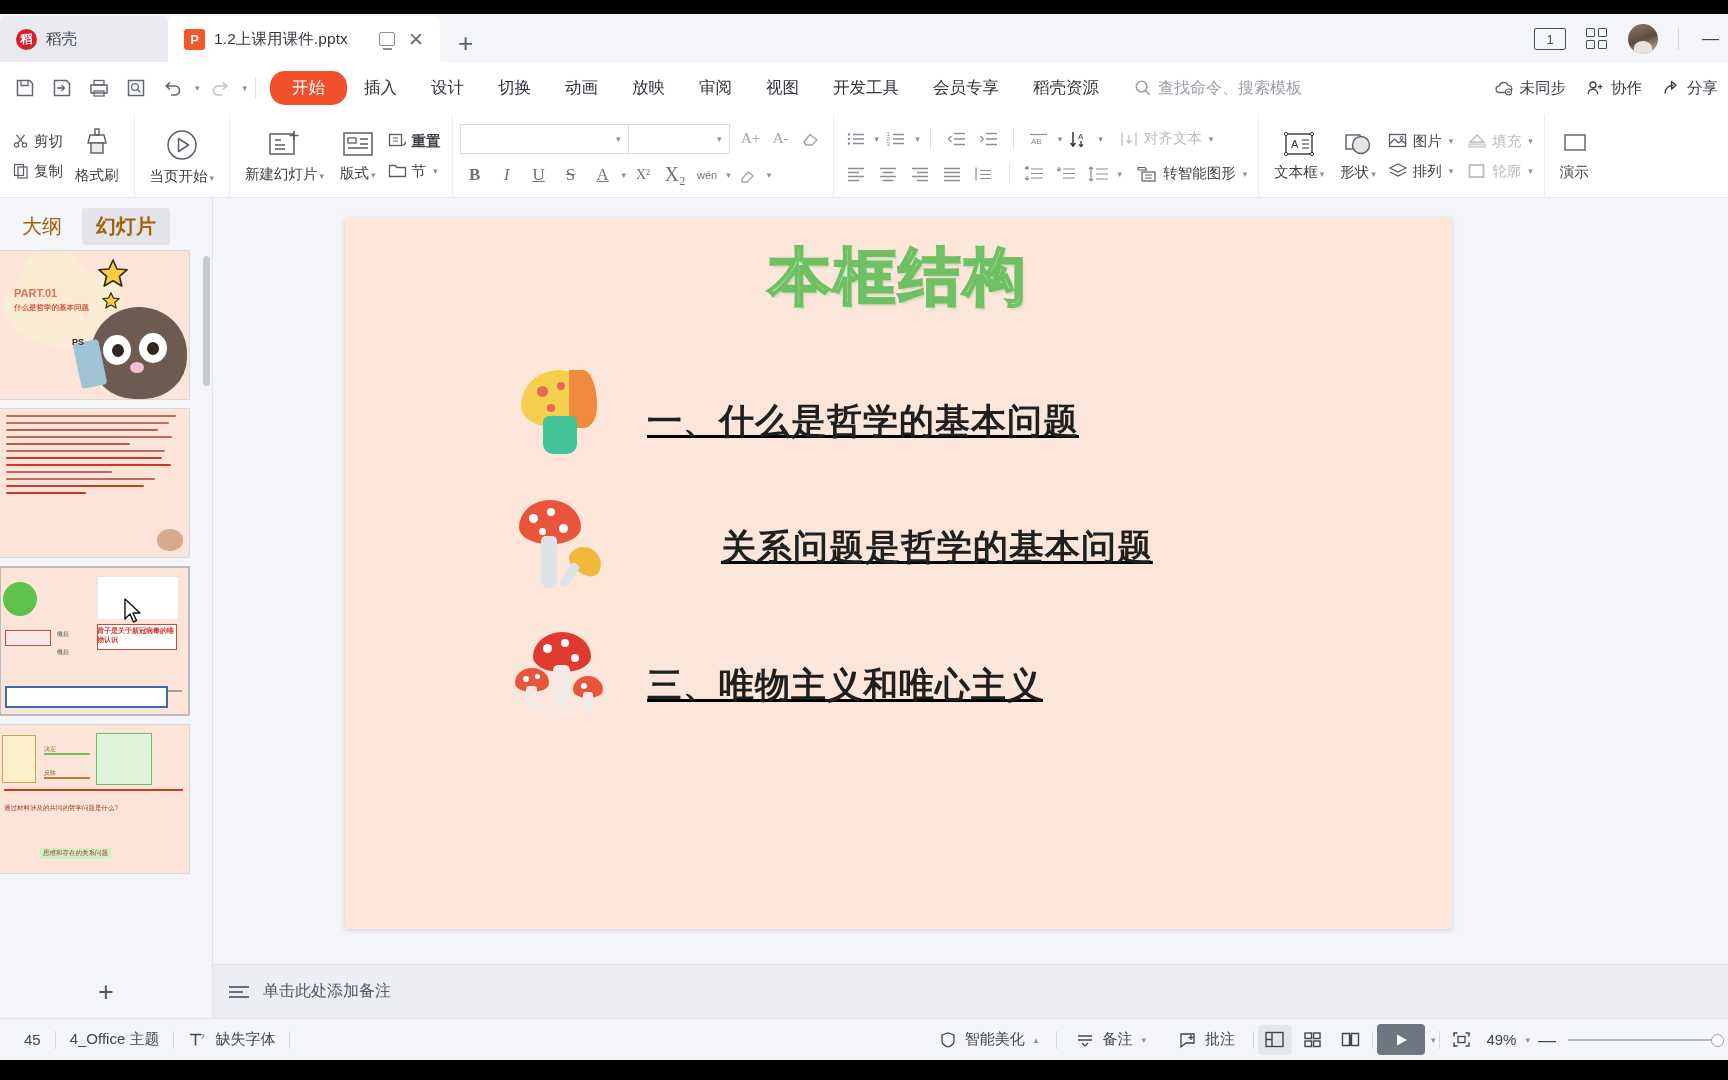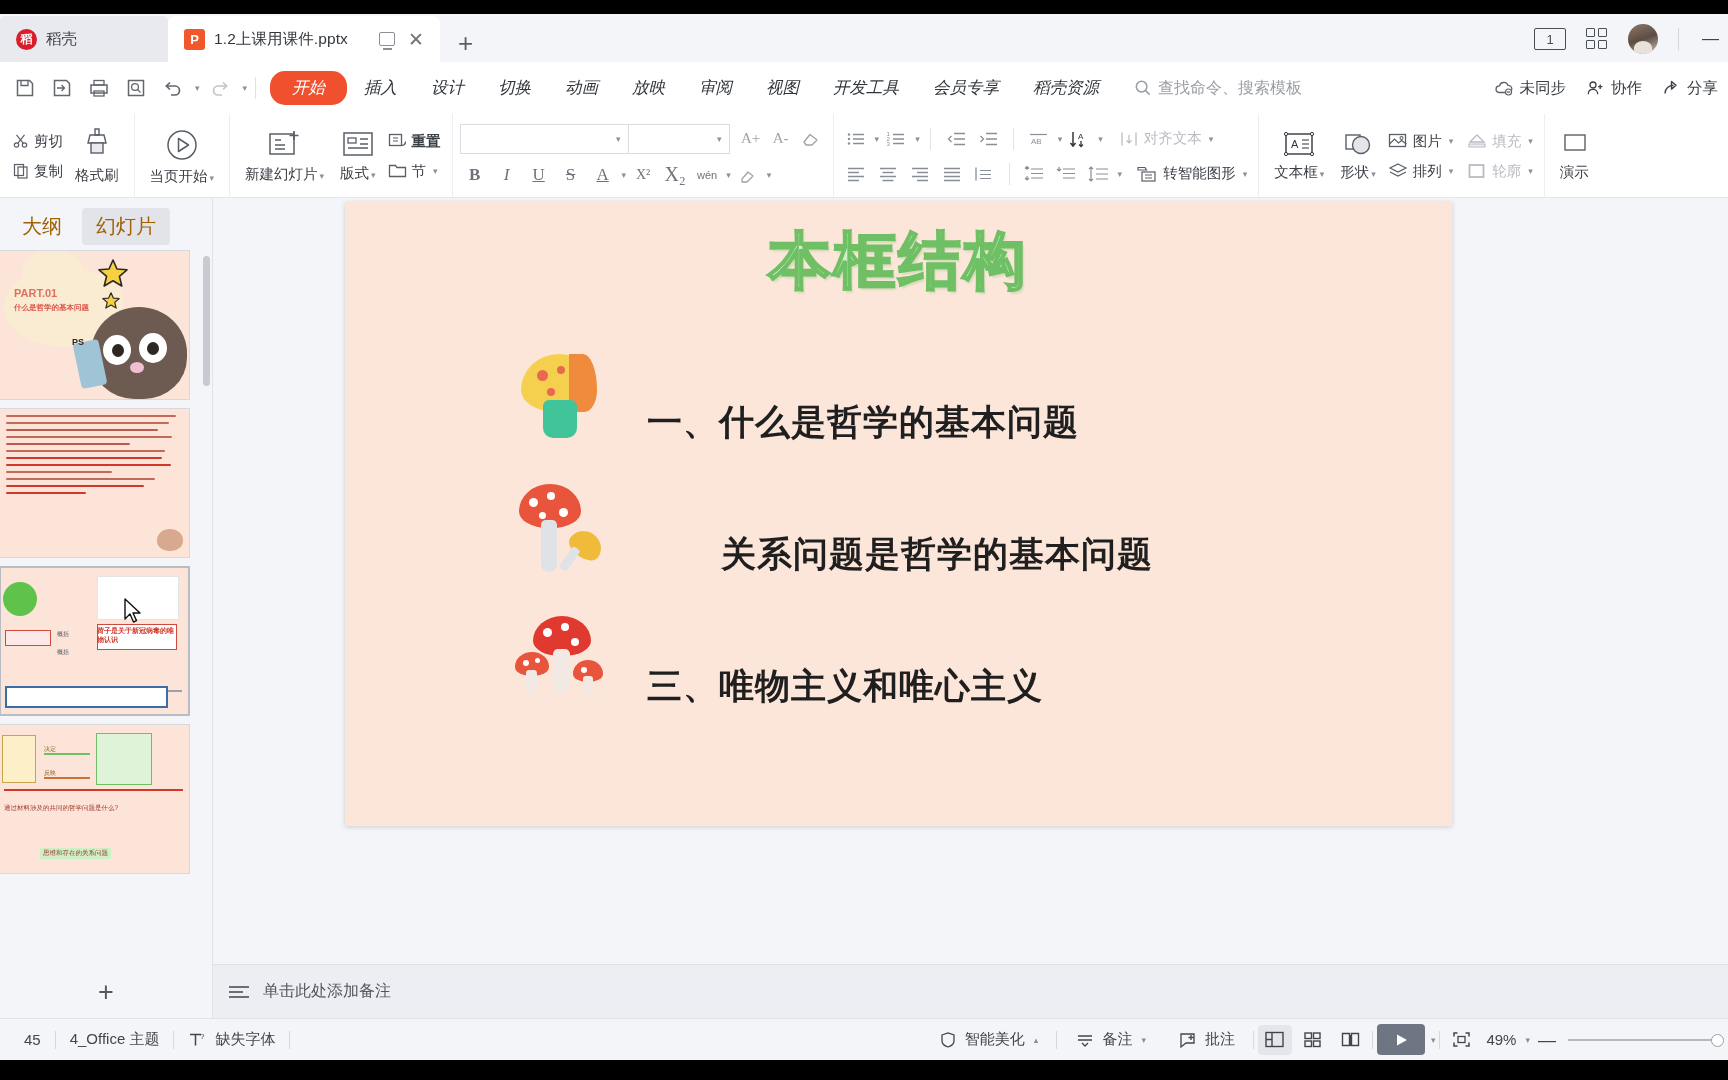--- a/index.html
+++ b/index.html
@@ -106,21 +106,21 @@
     background: #fff;
     display: flex; align-items: center;
     padding-left: 8px;
   }
   .qa-icons { display: flex; align-items: center; gap: 4px; }
   .qa-btn {
     width: 33px; height: 33px; display: flex; align-items: center; justify-content: center;
     color: #62666d; border-radius: 4px;
   }
   .qa-sep { width: 1px; height: 22px; background: #e0e2e7; margin: 0 8px; }
-  .menu-items { display: flex; align-items: center; gap: 0px; margin-left: 6px; font-style: italic; }
+  .menu-items { display: flex; align-items: center; gap: 0px; margin-left: 6px; }
   .menu-item {
     font-size: 16.5px; color: #31353b; padding: 6px 17px; border-radius: 15px;
     white-space: nowrap;
   }
   .menu-item.active {
     background: #f1502f; color: #fff; font-weight: normal;
     padding: 6px 22px;
   }
   .menu-search {
     display: flex; align-items: center; gap: 6px;
@@ -176,21 +176,21 @@
     position: absolute; left: 0; top: 198px; width: 213px; bottom: 62px;
     background: #f4f5f9; border-right: 1px solid #e1e3e8;
   }
   .lp-tabs {
     display: flex; align-items: center; gap: 6px;
     padding: 10px 8px 8px 8px;
   }
   .lp-tab {
     font-size: 20px; color: #a16207; padding: 5px 14px; border-radius: 4px;
   }
-  .lp-tab.active { background: #e2e4ea; }
+  .lp-tab.active { background: #e2e4ea; font-weight: bold; }
   .thumbs { position: absolute; left: 0; top: 52px; right: 0; bottom: 58px; overflow: hidden; }
   .thumb {
     position: relative; margin: 0 0 8px 0; width: 191px; height: 150px;
     background: #fce5d8; border: 1px solid #d7d9de; overflow: hidden;
     margin-left: -1px;
   }
   .thumb.selected { border: 2px solid #b9bcc2; }
   .lp-add {
     position: absolute; left: 0; right: 0; bottom: 0; height: 52px;
     display: flex; align-items: center; justify-content: center;
@@ -228,37 +228,37 @@
   .tn-pupil{ position:absolute;width:12px;height:13px;background:#2e2722;border-radius:50%;}
   .tn-line { position:absolute; height:3px; background:#d85a4a; border-radius:1px;}
   .tn-box { position:absolute; border:1px solid #cf4a3c; background:#fff; }
 
   
   .canvas-area {
     position: absolute; left: 213px; top: 198px; right: 0; bottom: 62px;
     background: #f4f5f9;
   }
   .slide {
-    position: absolute; left: 132px; top: 4px;
-    width: 1107px; height: 624px;
+    position: absolute; left: 132px; top: 20px;
+    width: 1107px; height: 711px;
     background: #fce6da;
     box-shadow: 0 1px 5px rgba(0,0,0,.16);
   }
   .slide-title {
     position: absolute; left: 0; right: 0; top: 28px;
     text-align: center;
     font-size: 62px; line-height: 1;
     font-weight: bold;
     letter-spacing: 3px;
     color: #cdf0c6;
     -webkit-text-stroke: 2.2px #6fbf64;
     text-shadow: 2px 3px 2px rgba(110,190,100,.28);
   }
   .slide-list { position: absolute; left: 168px; top: 150px; right: 40px; }
-  .srow { display: flex; align-items: flex-end; margin-bottom: 40px; }
+  .srow { display: flex; align-items: center; margin-bottom: 40px; text-decoration: underline; }
   .srow .mush { width: 112px; flex: none; position: relative; height: 92px; }
   .srow .stext {
     font-size: 35px; line-height: 1.27; color: #1f1f1f; font-weight: bold;
     letter-spacing: 1px; padding-top: 14px; margin-left: 22px;
   }
   .srow.two .stext { padding-top: 2px; }
 
   
   .m-cap { position: absolute; border-radius: 50% 50% 46% 46% / 62% 62% 38% 38%; }
   .m-stem { position: absolute; border-radius: 6px 6px 10px 10px; }

